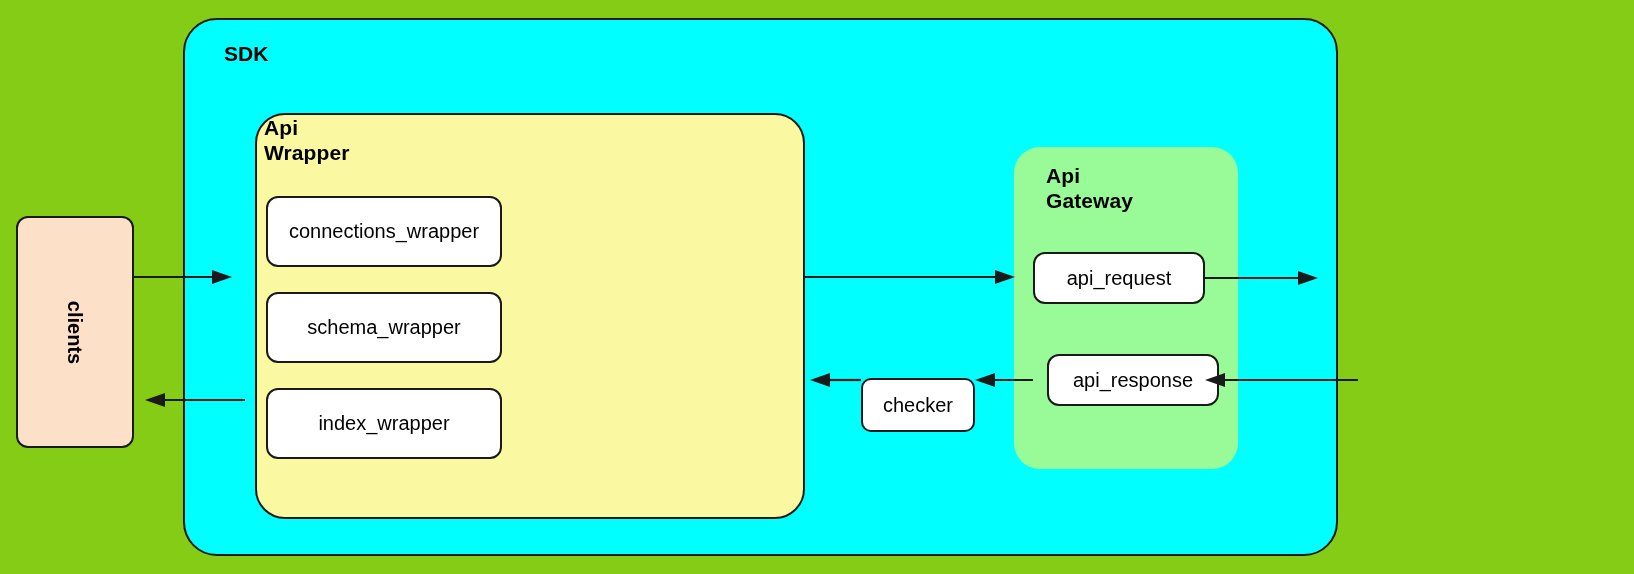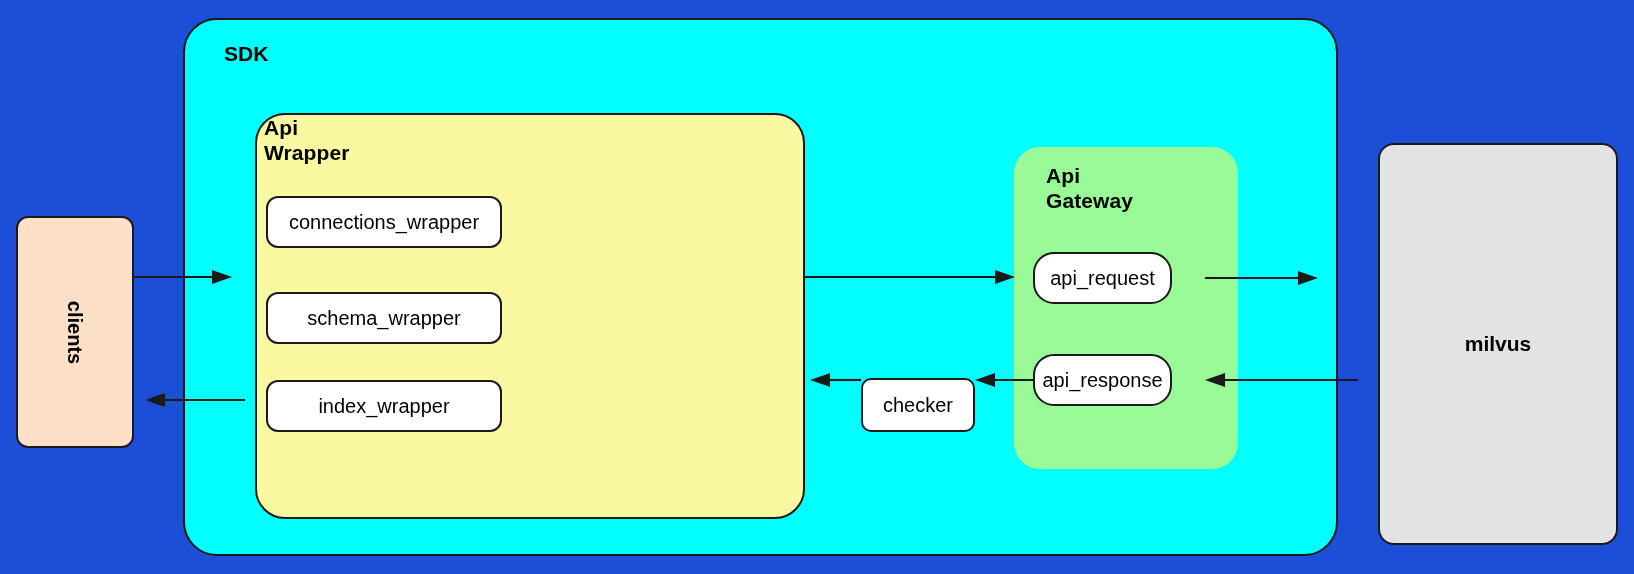--- a/index.html
+++ b/index.html
@@ -8,21 +8,21 @@
     padding: 0;
     background: #ffffff;
   }
   body {
     font-family: "Liberation Sans", sans-serif;
   }
   #canvas {
     position: relative;
     width: 1634px;
     height: 574px;
-    background: #1d4ed8;
+    background: #84cc16;
     overflow: hidden;
   }
 
   
   .box {
     position: absolute;
     box-sizing: border-box;
     border: 2px solid #1a1a1a;
     display: flex;
     align-items: center;
@@ -87,46 +87,46 @@
   
   .node {
     background: #ffffff;
     border-radius: 12px;
     font-size: 20px;
     color: #000000;
   }
 
   .wrapper-node {
     width: 236px;
-    height: 52px;
+    height: 71px;
   }
   .col-left  { left: 266px; }
   .col-right { left: 554px; }
   .row-1 { top: 196px; }
   .row-2 { top: 292px; }
-  .row-3 { top: 380px; }
+  .row-3 { top: 388px; }
 
   #checker-node {
     left: 861px;
     top: 354px;
     width: 114px;
     height: 54px;
     border-radius: 10px;
     margin-top: 24px;
   }
 
   .gateway-node {
     left: 1033px;
     top: 0;
-    width: 139px;
+    width: 172px;
     height: 52px;
-    border-radius: 21px;
+    border-radius: 12px;
   }
   #api-request-node  { top: 252px; }
-  #api-response-node { top: 354px; }
+  #api-response-node { top: 354px; margin-left: 14px; }
 
   
   #clients-node {
     left: 16px;
     top: 216px;
     width: 118px;
     height: 232px;
     background: #fce0c8;
     border-radius: 12px;
   }
@@ -198,23 +198,20 @@
     <span>api_request</span>
   </div>
   <div class="box node gateway-node" id="api-response-node">
     <span>api_response</span>
   </div>
 
   <div class="box" id="clients-node">
     <span id="clients-label">clients</span>
   </div>
 
-  <div class="box" id="milvus-node">
-    <span id="milvus-label">milvus</span>
-  </div>
 
   <svg class="conn" style="left:0; top:0;" width="1634" height="574">
 
     <g>
       <line x1="134" y1="277" x2="212" y2="277"></line>
       <polygon points="212,270 232,277 212,284"></polygon>
     </g>
 
     <g>
       <line x1="805" y1="277" x2="995" y2="277"></line>

